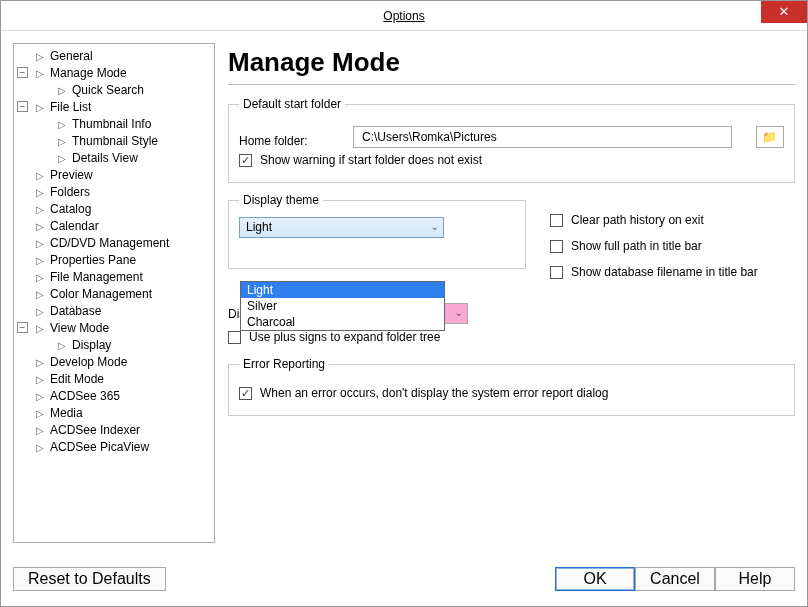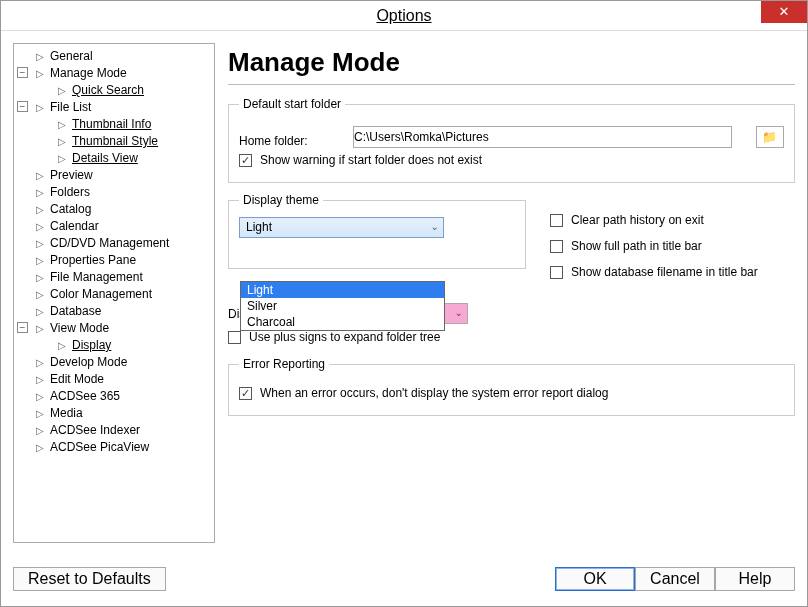--- a/index.html
+++ b/index.html
@@ -1,50 +1,50 @@
 <!DOCTYPE html>
 <html><head>
 <meta charset="utf-8">
 <style>
   * { box-sizing: border-box; }
   html, body { margin:0; padding:0; font-family: "Segoe UI", Tahoma, sans-serif; font-size:12px; color:#000; }
   body { width:808px; height:607px; background:#fff; border:1px solid #999; position:relative; }
 
   
   .titlebar { height:30px; line-height:30px; text-align:center; position:relative; border-bottom:1px solid #ddd; }
-  .titlebar .title { font-size:16px;text-decoration:underline; }
+  .titlebar .title { font-size:12px;text-decoration:underline; }
   .close-btn { position:absolute; right:0; top:0; width:46px; height:22px; background:#c9302c; color:#fff; display:flex; align-items:center; justify-content:center; font-size:13px; cursor:pointer; }
 
   .content { position:absolute; top:30px; left:0; right:0; bottom:54px; padding:12px; }
 
   
   .tree-panel { width:202px; height:500px; border:1px solid #aaa; float:left; overflow:auto; padding:4px 0; background:#fff; }
   .tree { list-style:none; margin:0; padding:0; }
   .tree li { white-space:nowrap; line-height:16px; padding:0 0 0 22px; position:relative; }
-  .tree li.child { padding-left:44px;text-decoration:underline; }
+  .tree li.child { padding-left:44px; }
   .tree .exp { position:absolute; left:3px; top:2px; width:11px; height:11px; border:1px solid #888; background:#fff; font-size:10px; line-height:9px; text-align:center; cursor:pointer; color:#555; }
   .tree .exp::before { content:"+"; }
   .tree .exp.open::before { content:"−"; }
   .tree .arr { color:#666; margin-right:2px; font-size:10px; display:inline-block; width:10px; }
   .tree .label { padding:0 2px; }
 
   
   .main { margin-left:215px; height:500px; overflow:hidden; position:relative; }
   h1 { font-size:26px; font-weight:bold; margin:4px 0 6px 0; }
   .hr { border:none; border-top:1px solid #bbb; margin:0 0 12px 0; }
 
   fieldset { border:1px solid #ccc; margin:0 0 10px 0; padding:10px 10px 10px 10px; position:relative; }
   fieldset legend { padding:0 4px; font-size:12px; }
   .row { margin:5px 0; display:flex; align-items:center; gap:8px; }
   .chk { width:13px; height:13px; border:1px solid #555; display:inline-flex; align-items:center; justify-content:center; background:#fff; cursor:pointer; font-size:11px; color:#333; }
   .chk.checked::before { content:"✓"; }
   .lbl { }
   .home-row { display:flex; align-items:flex-end; gap:24px; }
   .home-row label { width:90px; }
-  .txt { flex:1; border:1px solid #aaa; height:22px; padding:1px 0; font-size:12px; }
+  .txt { flex:1; border:1px solid #aaa; height:22px; padding:1px 8px; font-size:12px; }
   .browse { width:28px; height:22px; border:1px solid #aaa; background:#fff; display:flex; align-items:center; justify-content:center; cursor:pointer; font-size:12px; }
 
   
   .cols { display:flex; gap:18px; }
   .col-left { width:298px; }
   .col-right { flex:1; padding-top:8px; }
   .col-right .row { margin:12px 6px; }
 
   .select { border:1px solid #7a9fcf; height:21px; width:100%; background:linear-gradient(#e6f0fb,#d4e7fa); position:relative; padding:2px 22px 2px 6px; cursor:pointer; }
   .select .chev { position:absolute; right:4px; top:3px; font-size:10px; color:#406090; }

